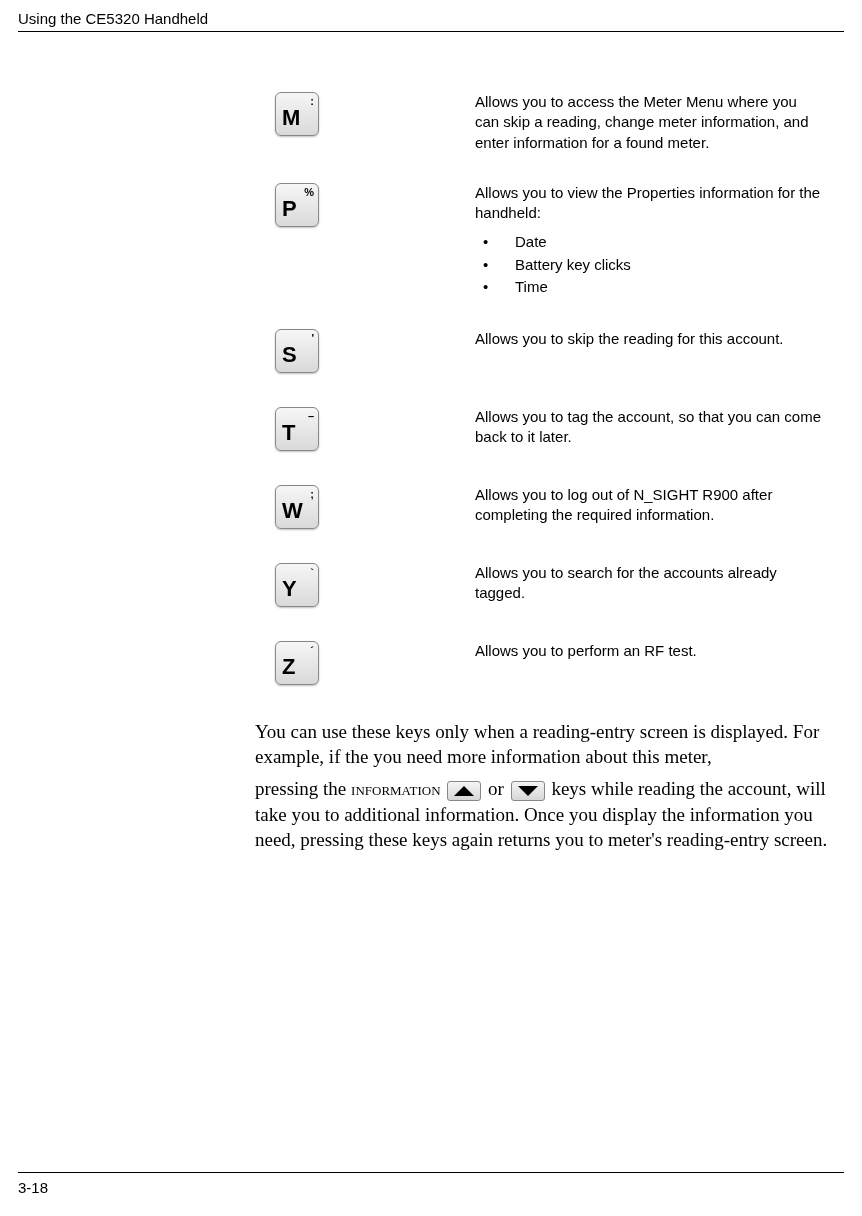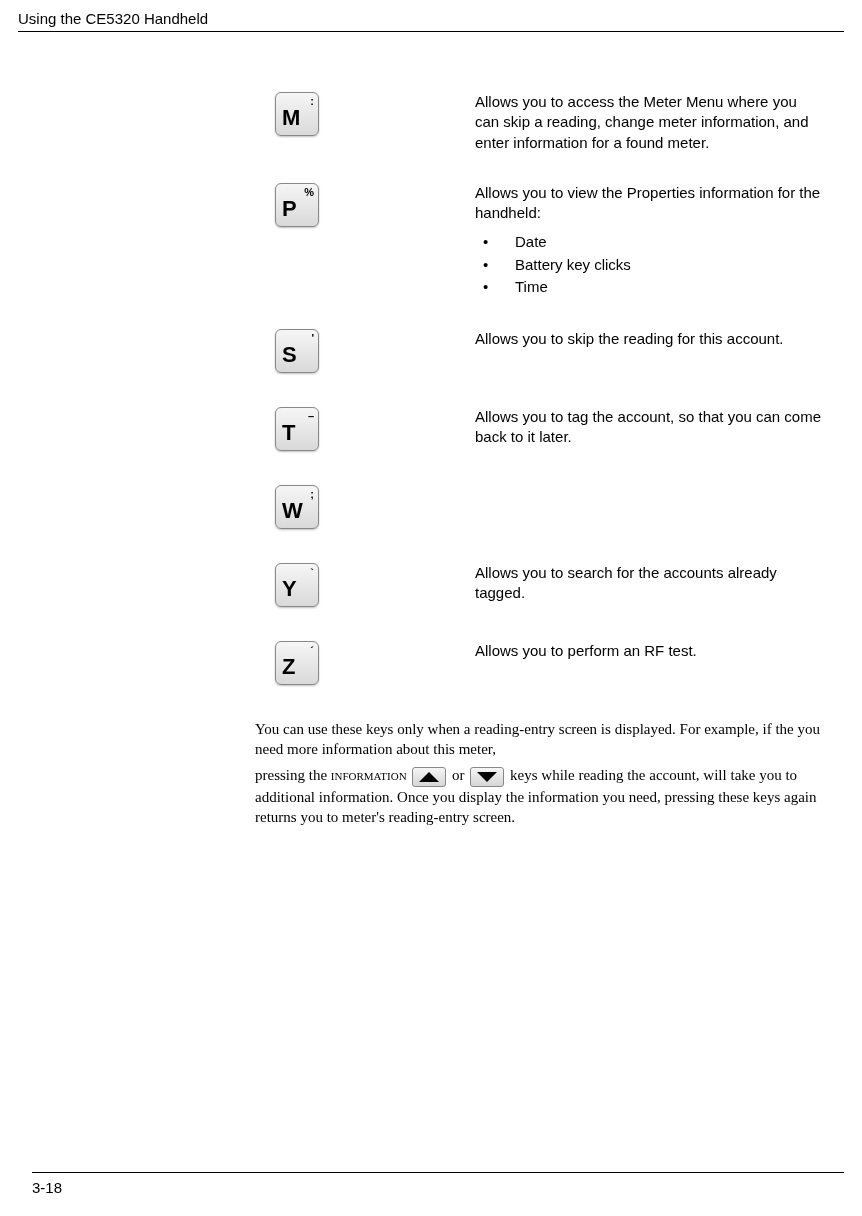--- a/index.html
+++ b/index.html
@@ -75,21 +75,21 @@
     position: relative;
   }
   .bullets li::before {
     content: "•";
     position: absolute;
     left: 8px;
   }
   .bodytext {
     padding: 20px 20px 0 255px;
     font-family: "Times New Roman", serif;
-    font-size: 15px;
+    font-size: 19px;
     line-height: 1.35;
   }
   .inline-icon {
     display: inline-block;
     vertical-align: middle;
     width: 34px;
     height: 20px;
     background: linear-gradient(to bottom,#f5f5f5,#d6d6d6);
     border: 1px solid #888;
     border-radius: 3px;
@@ -97,21 +97,21 @@
     margin: 0 2px;
   }
   .inline-icon svg {
     position: absolute;
     top: 50%; left: 50%;
     transform: translate(-50%,-50%);
   }
   .footer {
     position: absolute;
     bottom: 20px;
-    left: 32px;
+    left: 18px;
     right: 18px;
   }
   .footer-rule {
     border: none;
     border-top: 1.5px solid #000;
     margin-bottom: 6px;
   }
   .footer-row {
     display: flex;
     justify-content: space-between;
@@ -174,20 +174,21 @@
     <div class="desc-col">Allows you to tag the account, so that you can come back to it later.</div>
   </div>
 
   <div class="row">
     <div class="key-col">
       <span class="key">
         <span class="main">W</span>
         <span class="sup">;</span>
       </span>
     </div>
+    <div class="desc-col">Allows you to log out of N_SIGHT R900 after completing the required information.</div>
   </div>
 
   <div class="row">
     <div class="key-col">
       <span class="key">
         <span class="main">Y</span>
         <span class="sup">`</span>
       </span>
     </div>
     <div class="desc-col">Allows you to search for the accounts already tagged.</div>

